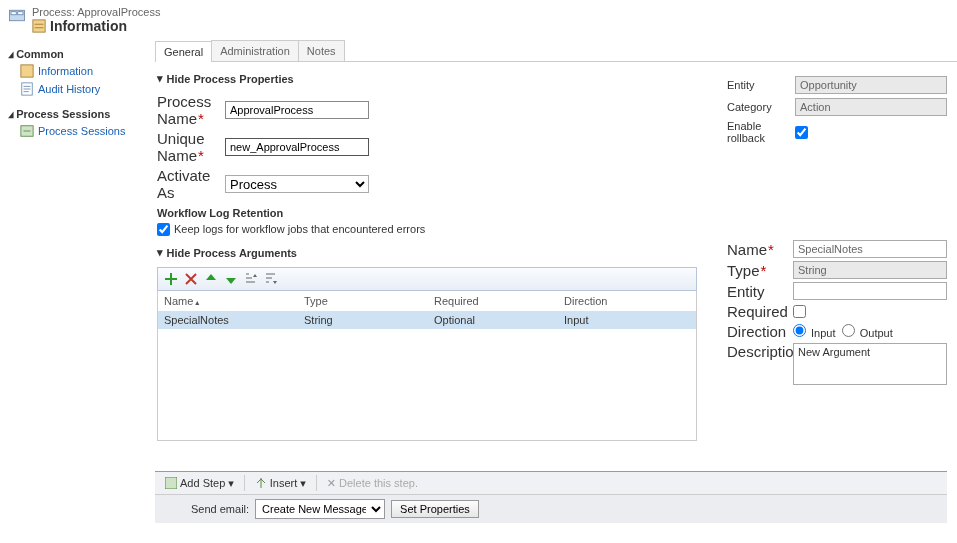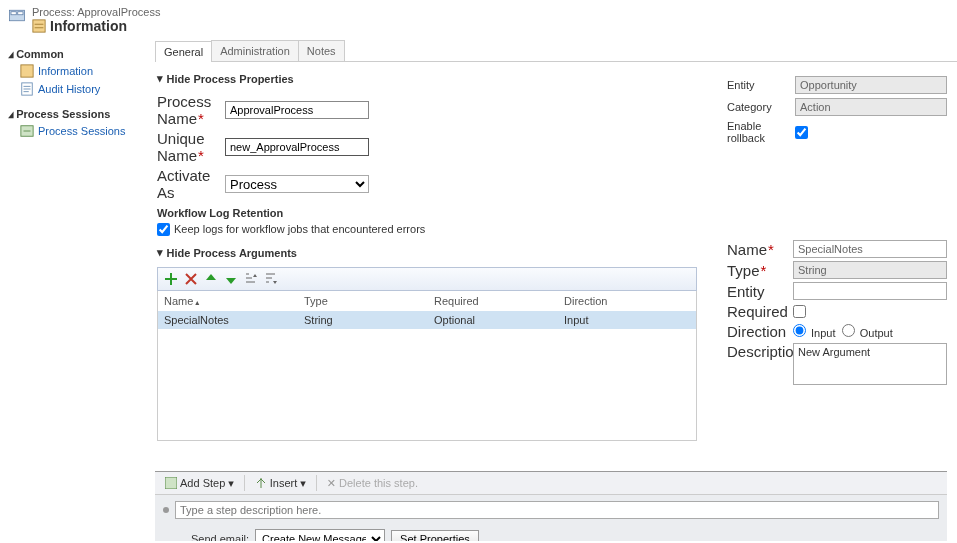--- a/index.html
+++ b/index.html
@@ -273,24 +273,20 @@
             </svg>
           <span>Insert</span> ▾
         </div>
         <div class="sep-v"></div>
         <div class="step-btn disabled">
           <span style="color:#999;">✕</span>
           <span>Delete this step.</span>
         </div>
       </div>
 
-      <div class="step-row">
-        <div class="bullet"></div>
-        <input class="step-desc" placeholder="Type a step description here." style="">
-      </div>
       <div class="email-step">
         <span>Send email:</span>
         <select class="small-select"><option>Create New Message</option></select>
         <button class="set-props-btn">Set Properties</button>
       </div>
     </div>
   </div>
 </div>
 
 </body></html>

